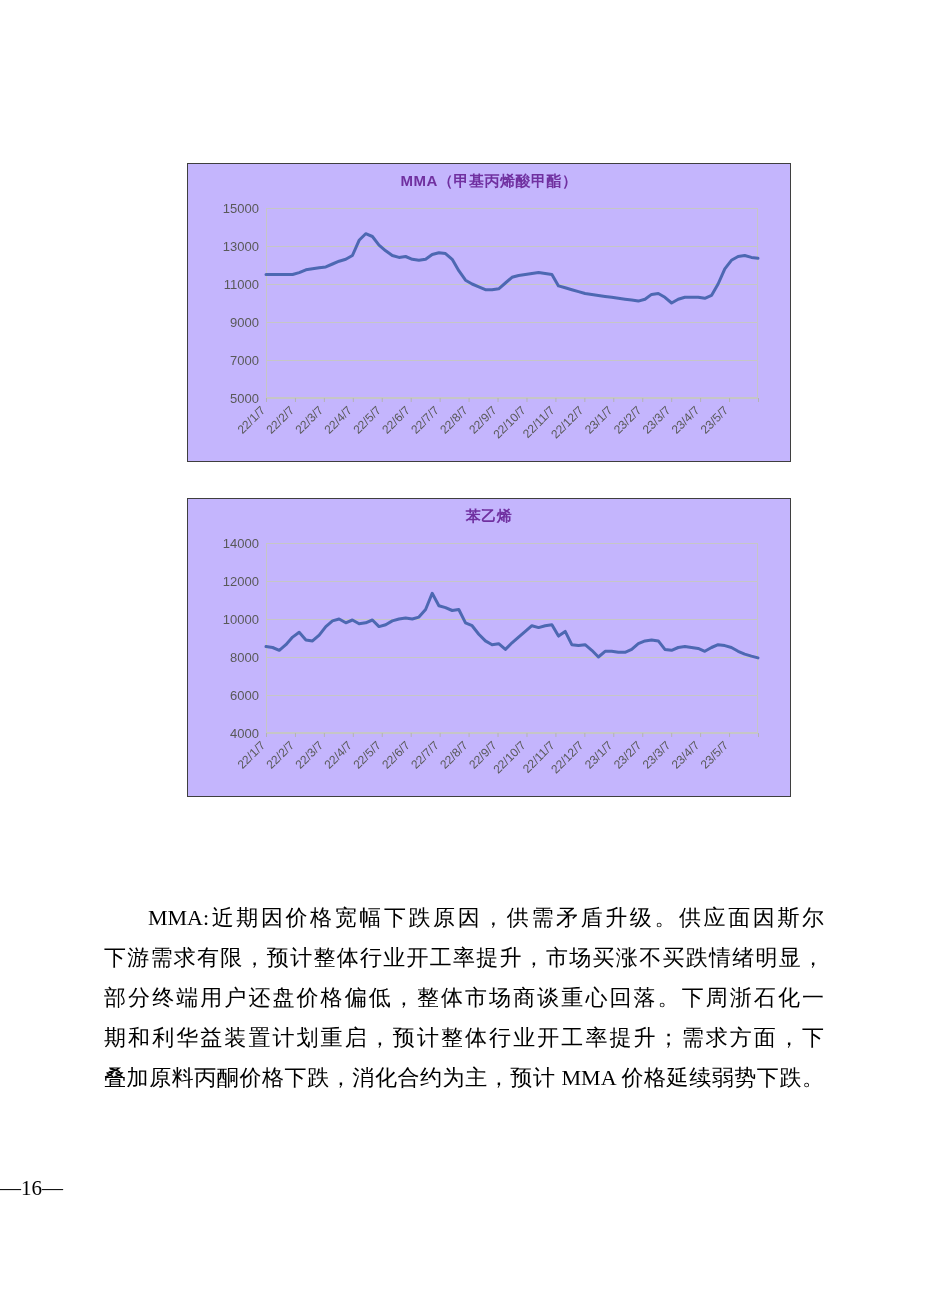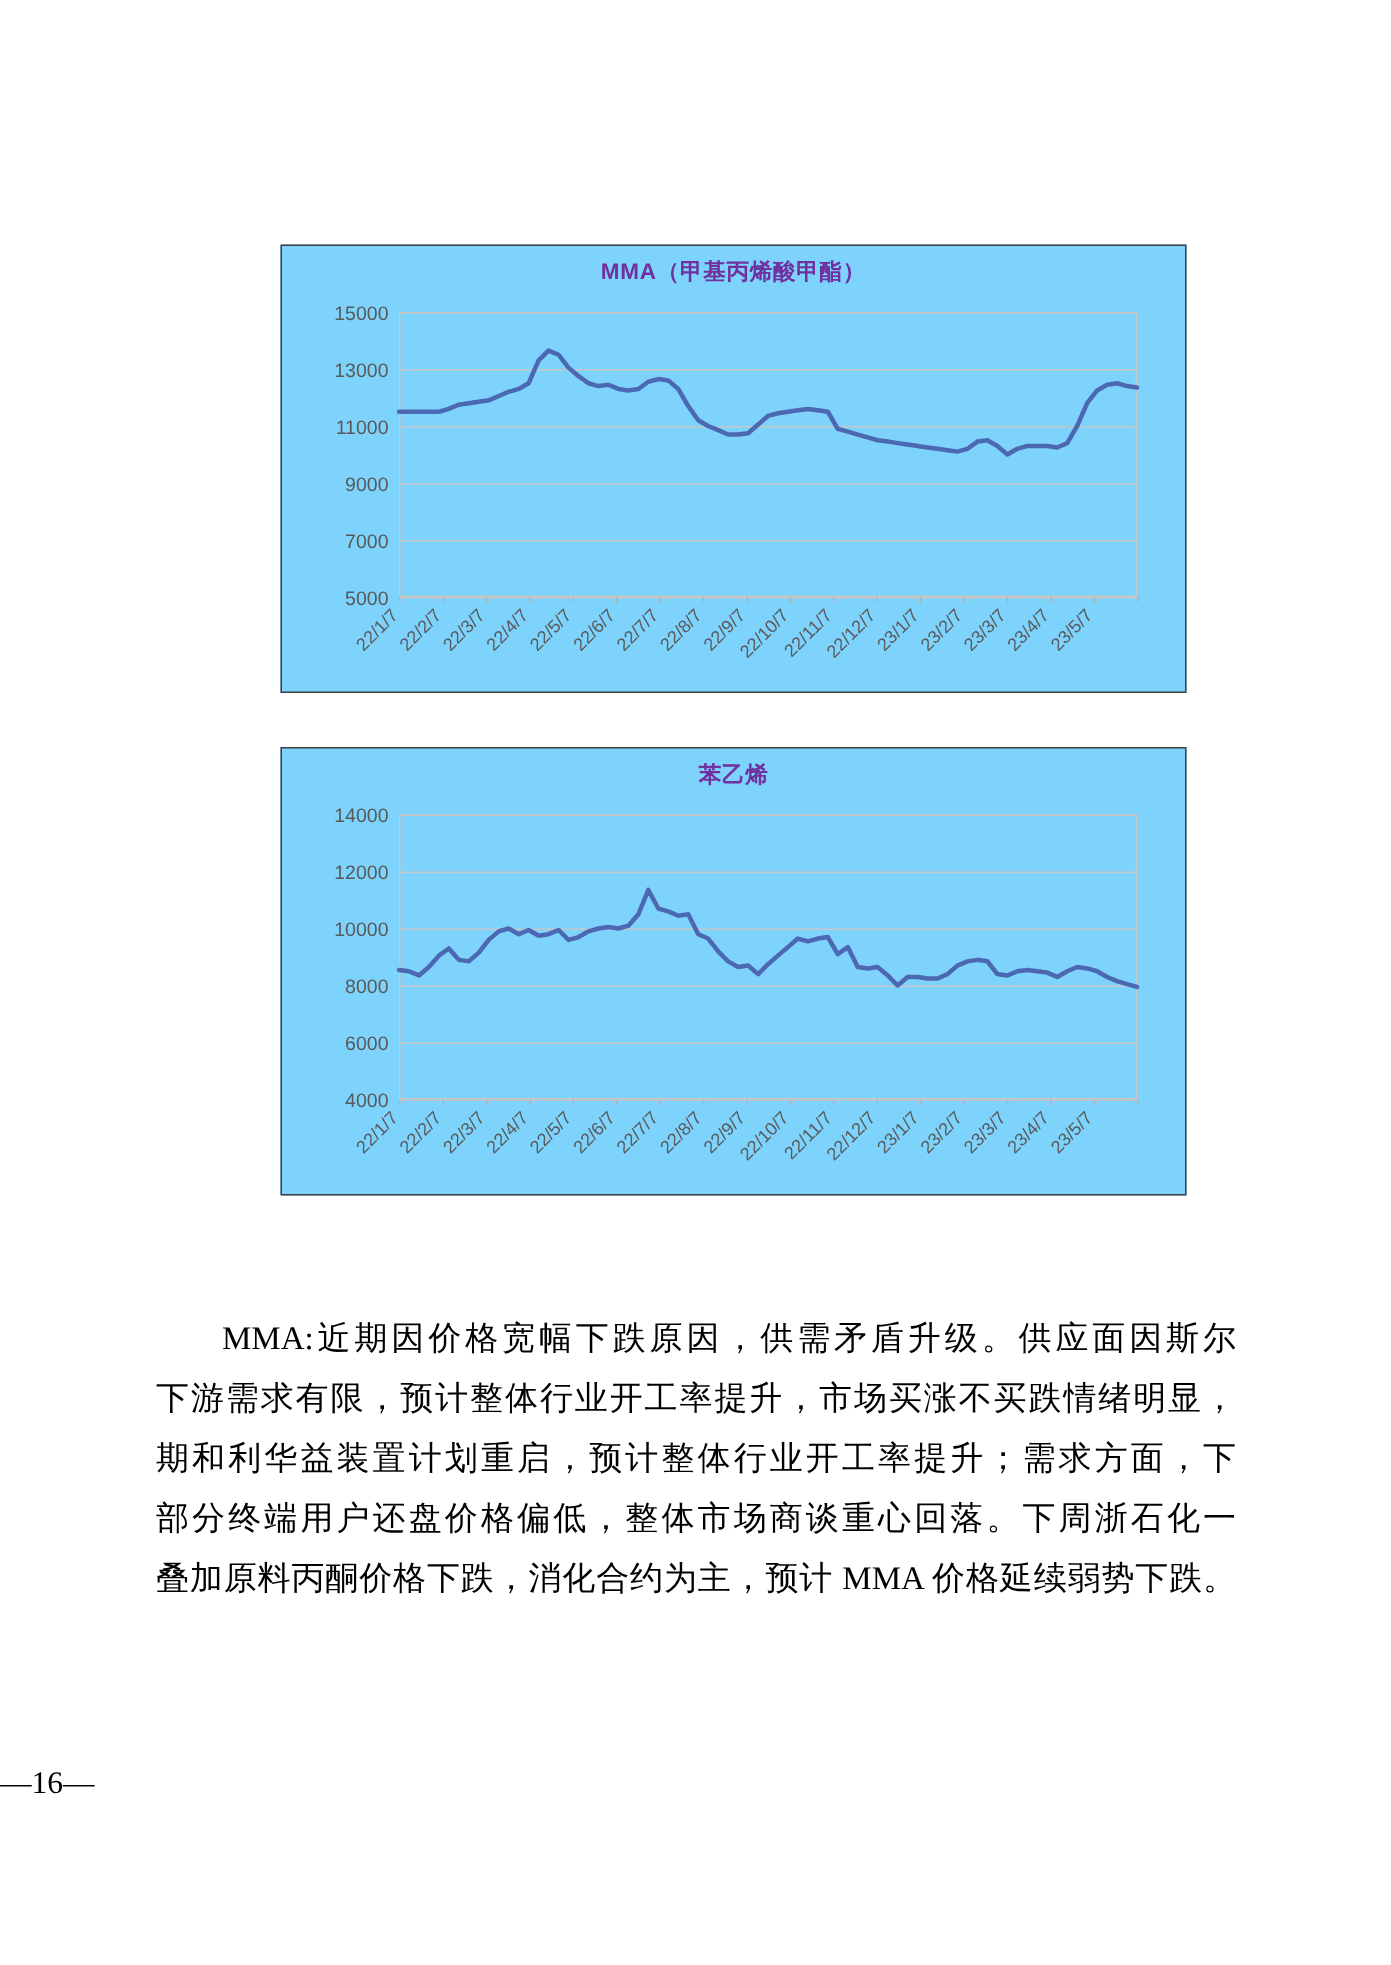--- a/index.html
+++ b/index.html
@@ -2,38 +2,38 @@
 <html><head>
 <meta charset="utf-8">
 <style>
   html,body { margin:0; padding:0; background:#ffffff; }
   .page {
     position:relative; width:927px; height:1310px; background:#ffffff;
     font-family:"Liberation Sans", sans-serif; overflow:hidden;
   }
   .chart-box {
     position:absolute; left:187px; width:604px; height:299px;
-    background:#7dd3fc; border:1px solid #3f3f3f; box-sizing:border-box;
+    background:#c4b5fd; border:1px solid #3f3f3f; box-sizing:border-box;
   }
   #chart-box-0 { top:163px; }
   #chart-box-1 { top:498px; }
   .chart-title {
     position:absolute; top:8px; left:0; right:0; text-align:center;
     font-size:15px; font-weight:bold; letter-spacing:0.5px;
     font-family:"Liberation Sans", sans-serif;
   }
   svg.plot-svg { position:absolute; left:0; top:0; display:block; }
   svg.plot-svg text { font-family:"Liberation Sans", sans-serif; }
   .commentary {
     position:absolute; left:104px; top:872px; width:720px;
     font-family:"Liberation Serif","DejaVu Serif", serif;
     font-size:22px; line-height:40px; color:#000000;
   }
   .para-line { text-align:justify; text-align-last:justify; }
-  .para-line.indent { text-indent:2em; }
+  .para-line.indent { text-indent:2em;margin-top:26px; }
   .page-number {
     position:absolute; top:1176px; left:0; right:0; text-align:left;
     font-family:"Liberation Serif","DejaVu Serif", serif;
     font-size:21px; color:#000000;
   }
 </style>
 </head>
 <body>
 
 <div class="page">
@@ -148,20 +148,20 @@
           <text x="541.0588235294117" y="247" text-anchor="end" transform="rotate(-45 541.0588235294117 247)" fill="#595959" font-size="12">23/5/7</text>
           <line x1="570.5" y1="234" x2="570.5" y2="238" stroke="#b3b3b3" stroke-width="1"></line>
           <polyline points="78.0,147.6 84.6,148.5 91.3,151.3 97.9,145.7 104.6,138.1 111.2,133.3 117.9,140.9 124.5,141.9 131.2,136.1 137.8,127.6 144.5,121.9 151.1,120.0 157.8,123.8 164.4,121.0 171.1,124.8 177.7,123.8 184.4,121.0 191.0,127.6 197.7,125.7 204.3,121.9 211.0,120.0 217.6,119.0 224.3,120.0 230.9,118.1 237.6,110.5 244.2,94.3 250.9,106.7 257.5,108.6 264.2,111.5 270.8,110.5 277.5,123.8 284.1,126.7 290.8,135.2 297.4,141.9 304.1,145.7 310.7,144.7 317.4,150.4 324.0,143.8 330.6,138.1 337.3,132.4 343.9,126.7 350.6,128.6 357.2,126.7 363.9,125.7 370.5,137.1 377.2,132.4 383.8,145.7 390.5,146.6 397.1,145.7 403.8,151.3 410.4,158.0 417.1,152.3 423.7,152.3 430.4,153.3 437.0,153.3 443.7,150.4 450.3,144.7 457.0,141.9 463.6,140.9 470.3,141.9 476.9,150.4 483.6,151.3 490.2,148.5 496.9,147.6 503.5,148.5 510.2,149.4 516.8,152.3 523.5,148.5 530.1,145.7 536.8,146.6 543.4,148.5 550.1,152.3 556.7,155.1 563.4,157.1 570.0,158.9" fill="none" stroke="#4D68B2" stroke-width="3" stroke-linejoin="round" stroke-linecap="round"></polyline>
         </svg>
       </div>
   </div>
 
   <div class="commentary">
     <div class="para-line indent">MMA:近期因价格宽幅下跌原因，供需矛盾升级。供应面因斯尔</div>
     <div class="para-line">下游需求有限，预计整体行业开工率提升，市场买涨不买跌情绪明显，</div>
+    <div class="para-line">部分终端用户还盘价格偏低，整体市场商谈重心回落。下周浙石化一</div>
     <div class="para-line">期和利华益装置计划重启，预计整体行业开工率提升；需求方面，下</div>
-    <div class="para-line">部分终端用户还盘价格偏低，整体市场商谈重心回落。下周浙石化一</div>
     <div class="para-line">叠加原料丙酮价格下跌，消化合约为主，预计 MMA 价格延续弱势下跌。</div>
   </div>
 
   <div class="page-number">—16—</div>
 
 </div>
 
 </body></html>

